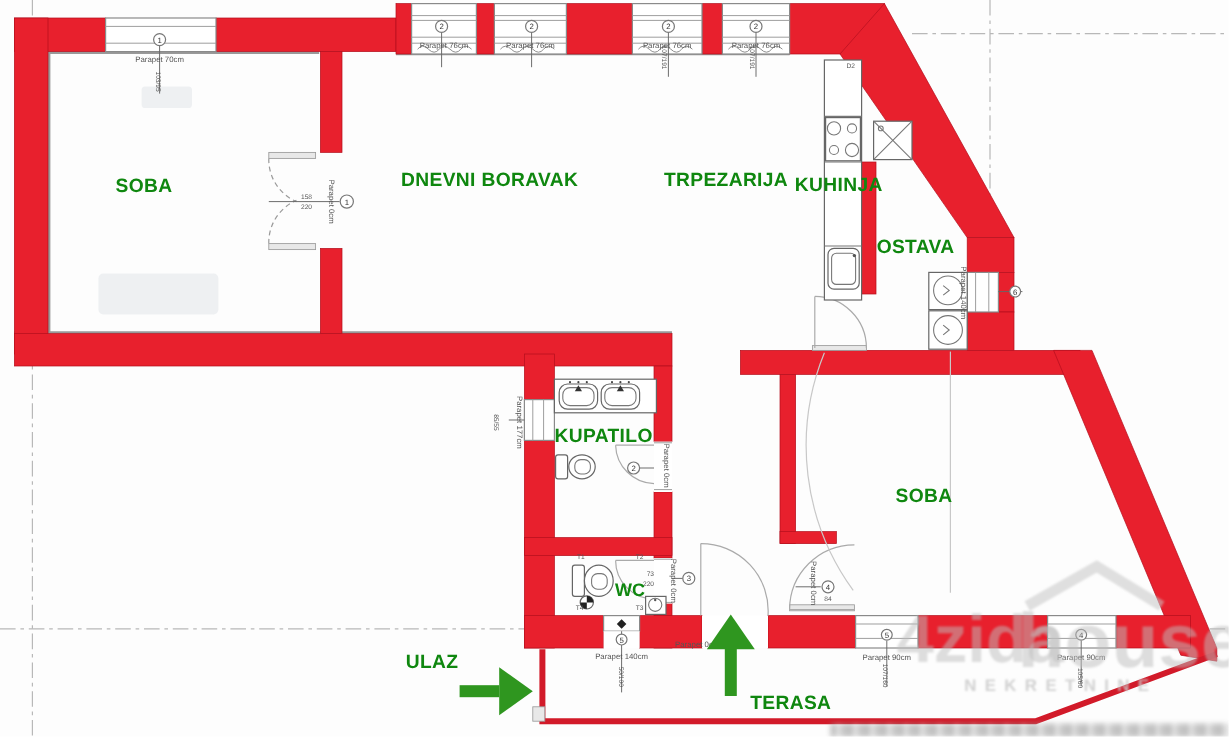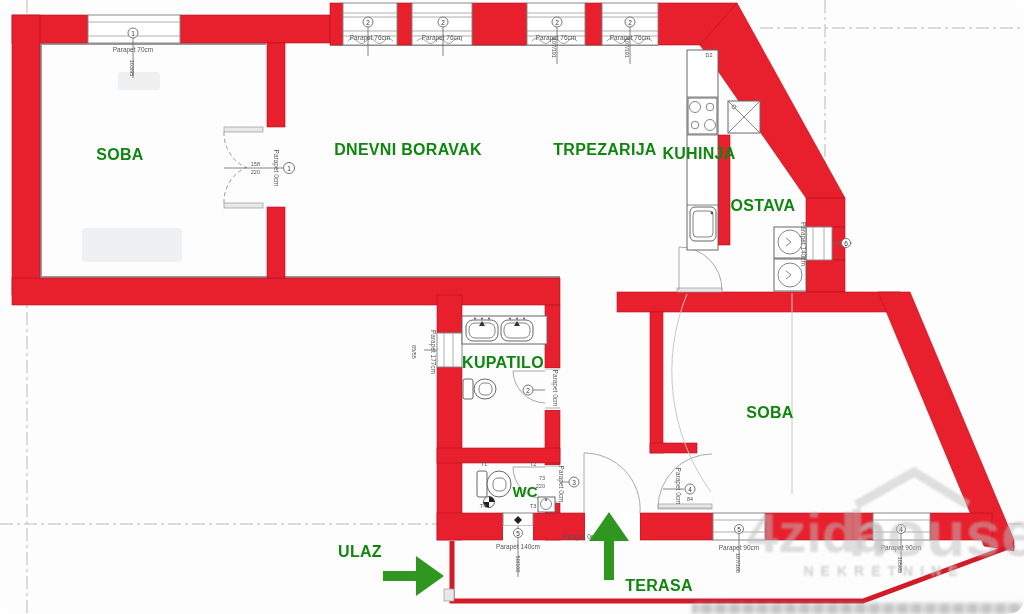--- a/index.html
+++ b/index.html
@@ -1,17 +1,17 @@
 <!DOCTYPE html>
 <html><head>
 <meta charset="utf-8">
 <style>
   html,body{margin:0;padding:0;background:#fff;}
   .stage{position:relative;width:1024px;height:614px;background:#fdfdfd;overflow:hidden;
-         font-family:"Liberation Sans",sans-serif;border-radius:15px;}
+         font-family:"Liberation Sans",sans-serif;}
   svg{position:absolute;left:0;top:0;font-family:"Liberation Sans",sans-serif;}
   .room-label{font-weight:bold;font-size:16px;fill:#0f870f;text-anchor:middle;letter-spacing:.3px;}
   .room-label-sm{font-weight:bold;font-size:15px;fill:#0f870f;text-anchor:middle;}
   .ann{fill:#555;font-size:6.5px;text-anchor:middle;}
   .annS{fill:#555;font-size:5.5px;text-anchor:middle;}
   .annE{fill:#555;font-size:5.5px;text-anchor:end;}
   .mark{fill:#333;font-size:6.5px;text-anchor:middle;}
   .wall{fill:#e8202d;stroke:#b5101e;stroke-width:.6;}
   .win{fill:#ffffff;stroke:#8a8a8a;stroke-width:1;}
   .winline{stroke:#9a9a9a;stroke-width:.8;}

